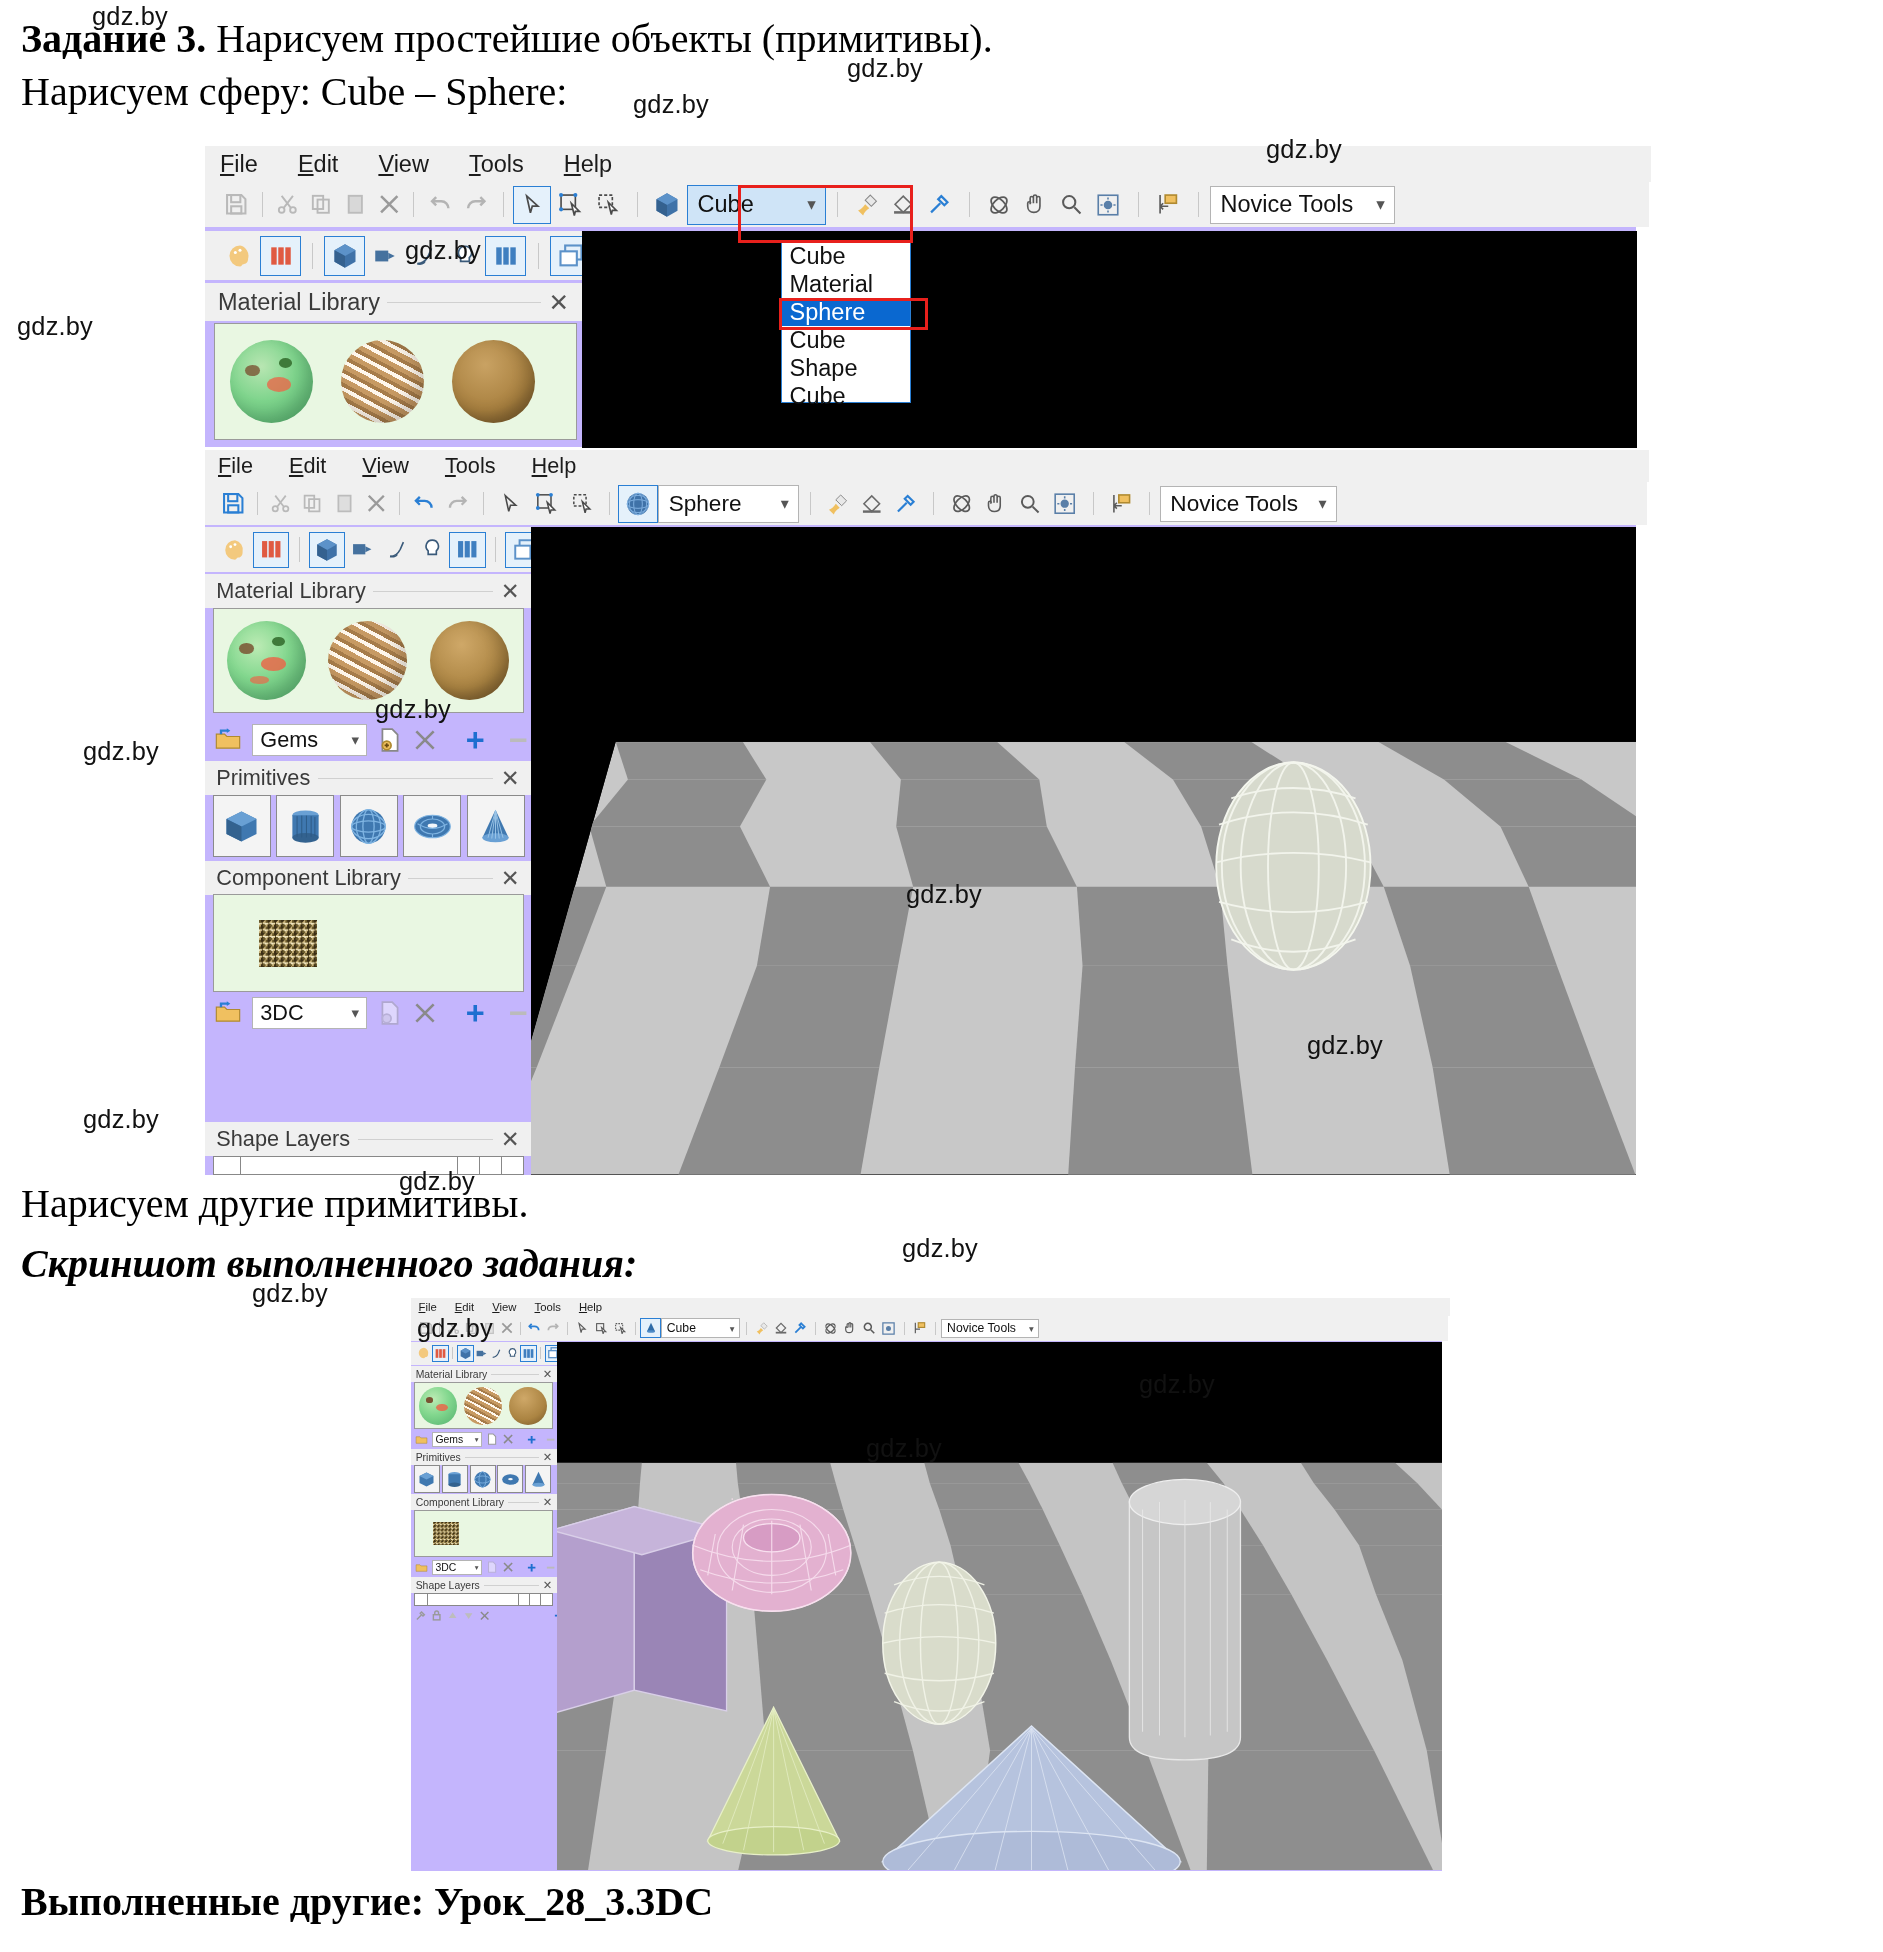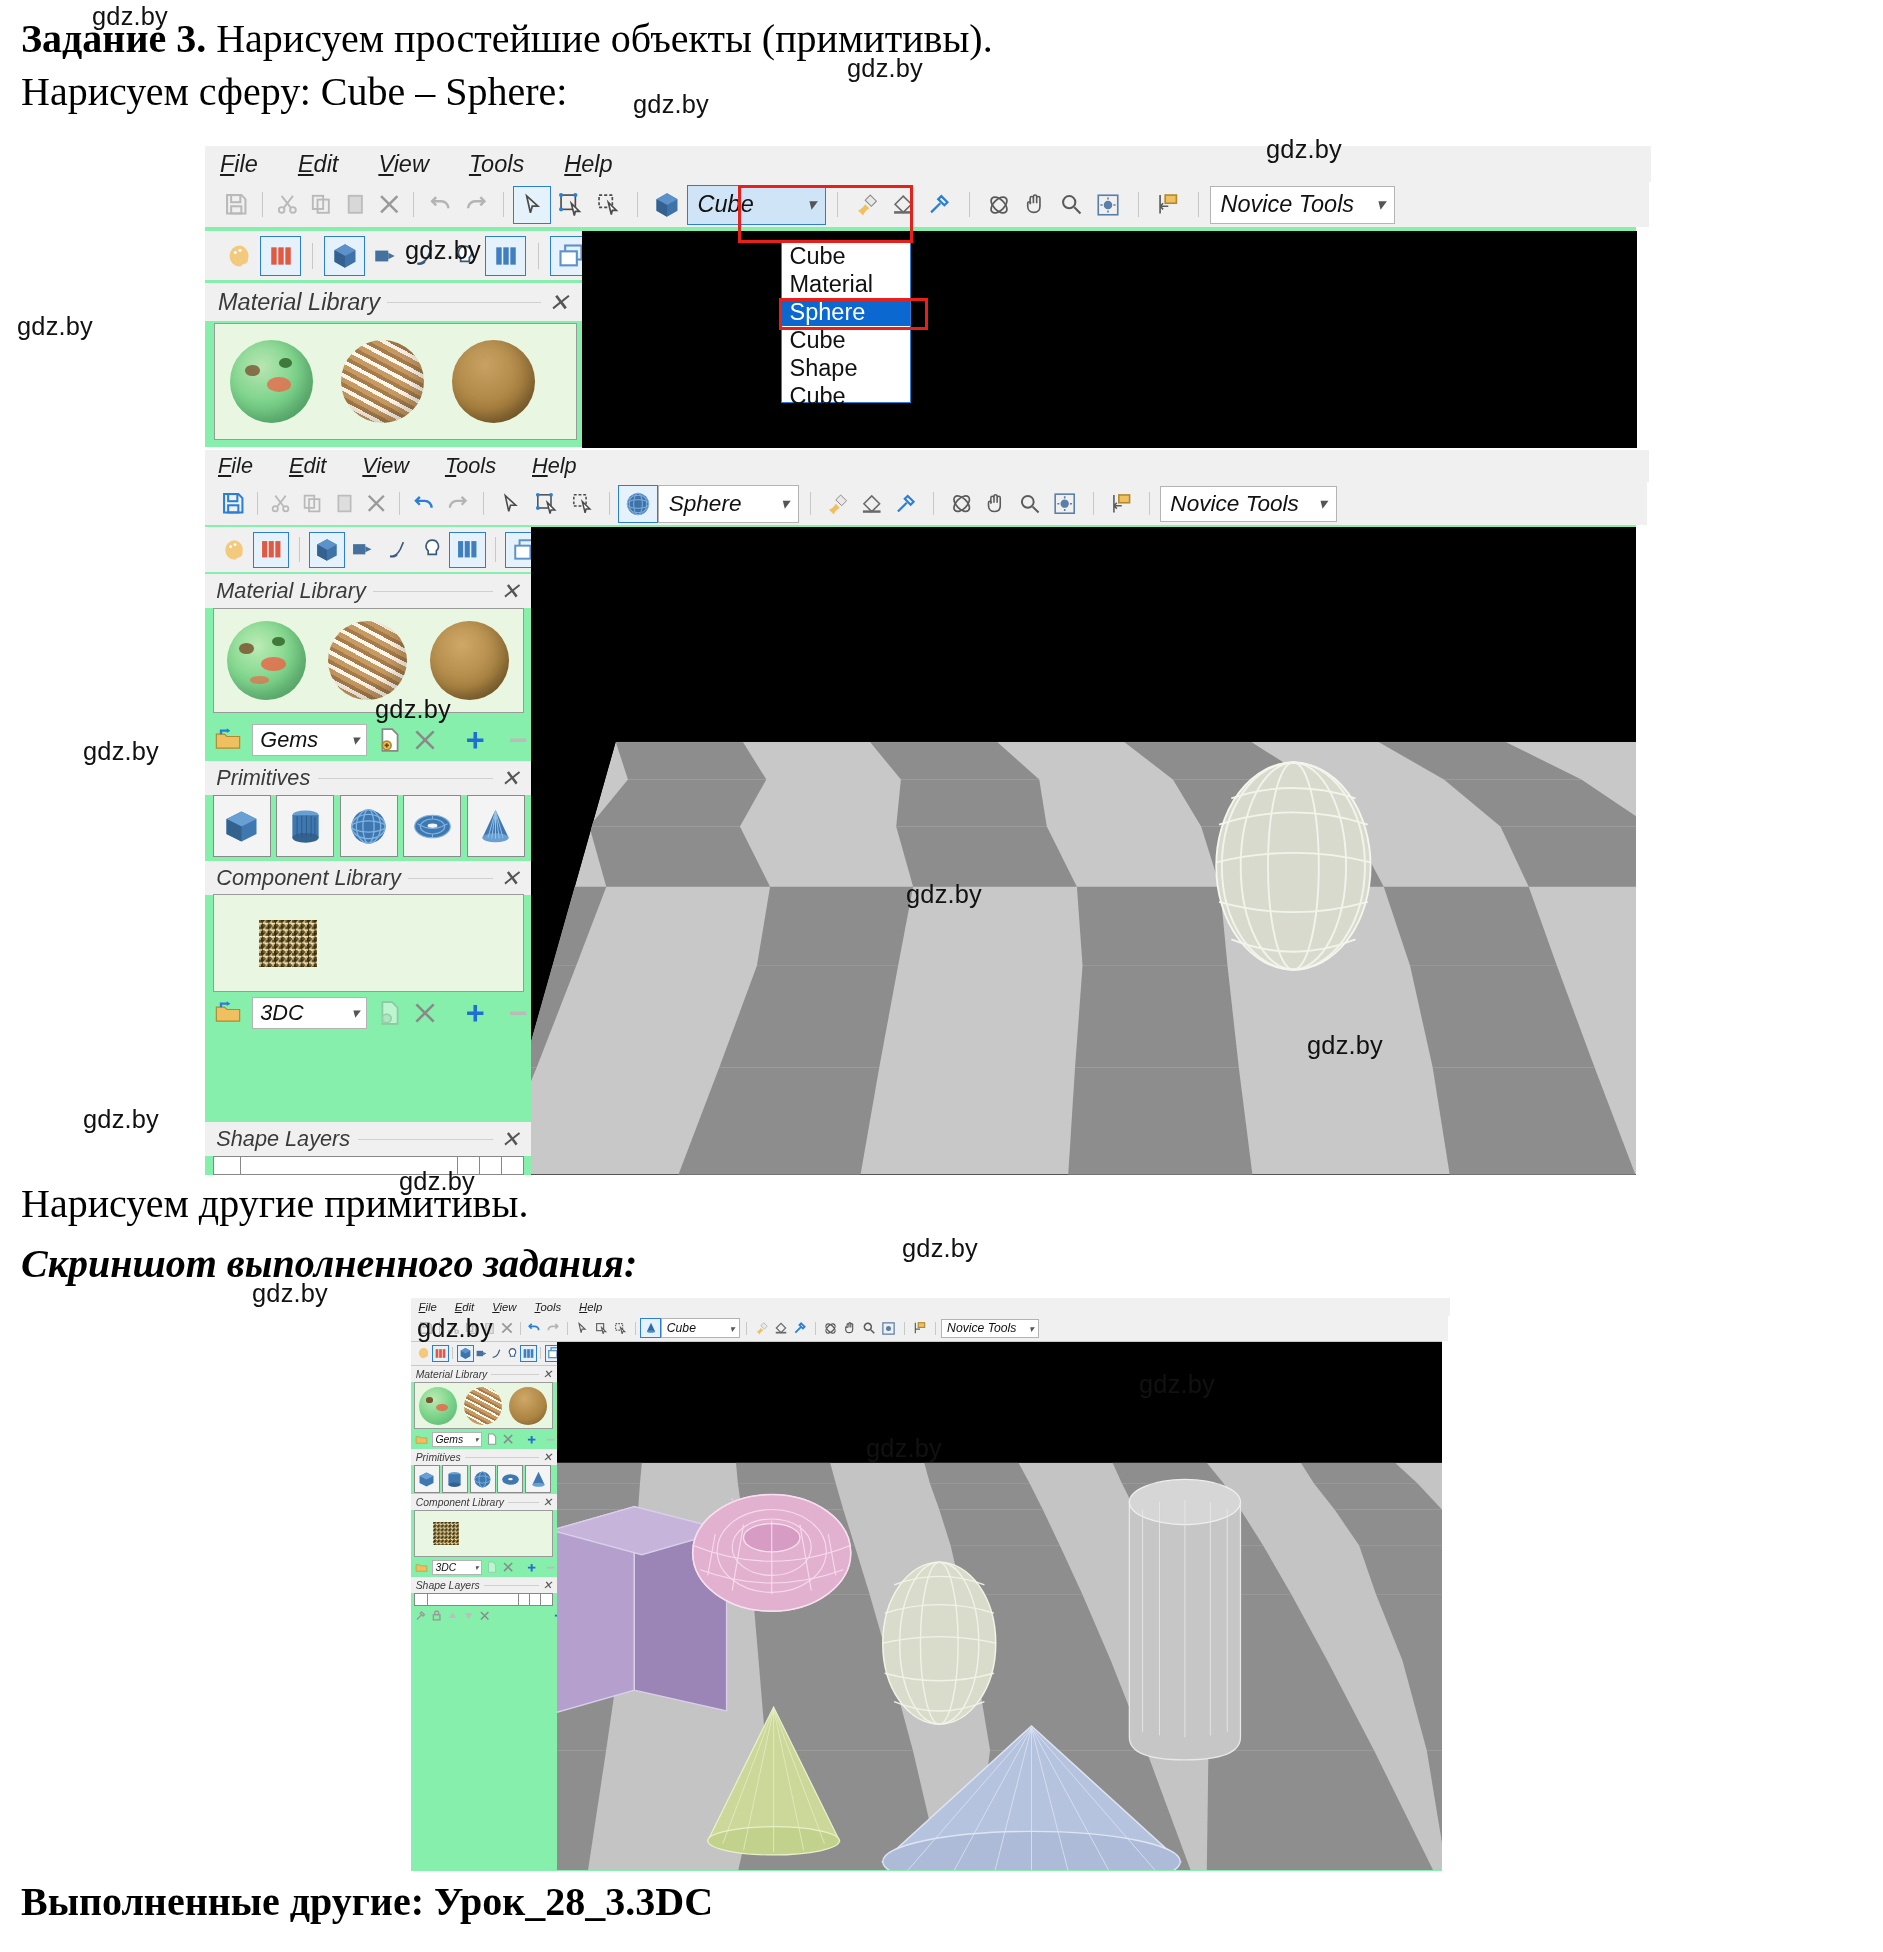--- a/index.html
+++ b/index.html
@@ -5,21 +5,21 @@
   html,body{margin:0;padding:0;background:#fff;}
   body{width:1883px;height:1953px;position:relative;font-family:"Liberation Serif",serif;overflow:hidden;}
 
   .wm{position:absolute;font-family:"Liberation Sans",sans-serif;font-size:25.4px;color:#111;letter-spacing:0.2px;z-index:60;white-space:nowrap;}
 
   .htext{position:absolute;font-family:"Liberation Serif",serif;color:#000;white-space:nowrap;}
   .h-b{font-weight:bold;}
   .h-bi{font-weight:bold;font-style:italic;}
 
   
-  .win{position:absolute;background:#86efac;box-sizing:border-box;font-style:italic;}
+  .win{position:absolute;background:#c4b5fd;box-sizing:border-box;}
   .menubar{display:flex;align-items:center;background:#f0f0f0;}
   .menuitem{font-family:"Liberation Sans",sans-serif;color:#1b1b1b;}
   .menuitem u{text-decoration:underline;}
   .tbar{display:flex;align-items:center;background:#f0f0f0;}
   .sep{background:#c8c8c8;}
   .tbtn{display:flex;align-items:center;justify-content:center;box-sizing:border-box;}
   .tbtn.act{border:0.9px solid #2a7fd4;background:#e5f1fb;}
   .combo{box-sizing:border-box;background:#fff;border:0.9px solid #b4b4b4;display:flex;align-items:center;justify-content:space-between;font-family:"Liberation Sans",sans-serif;color:#111;}
   .combo .cv{overflow:hidden;white-space:nowrap;}
   .chev{color:#555;}

